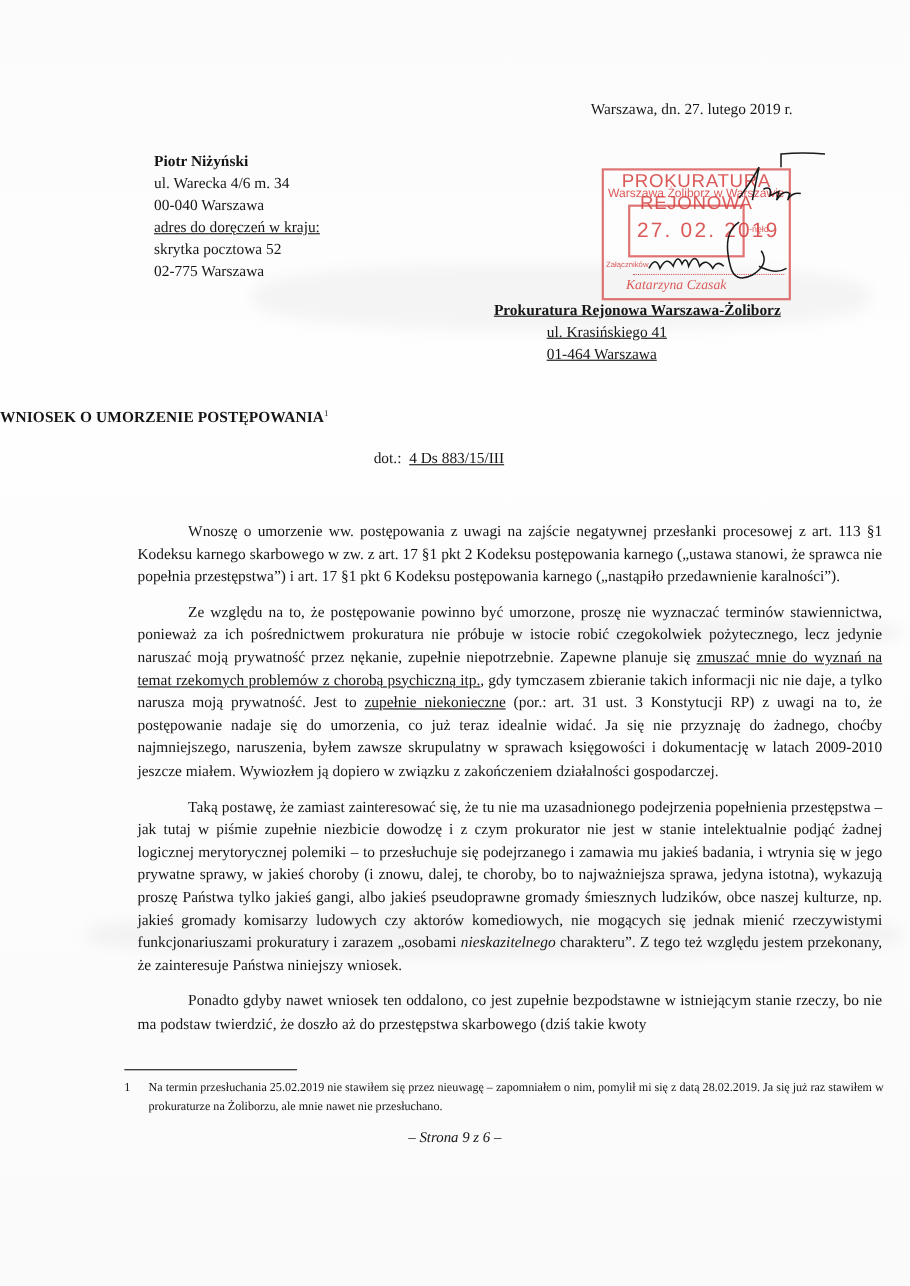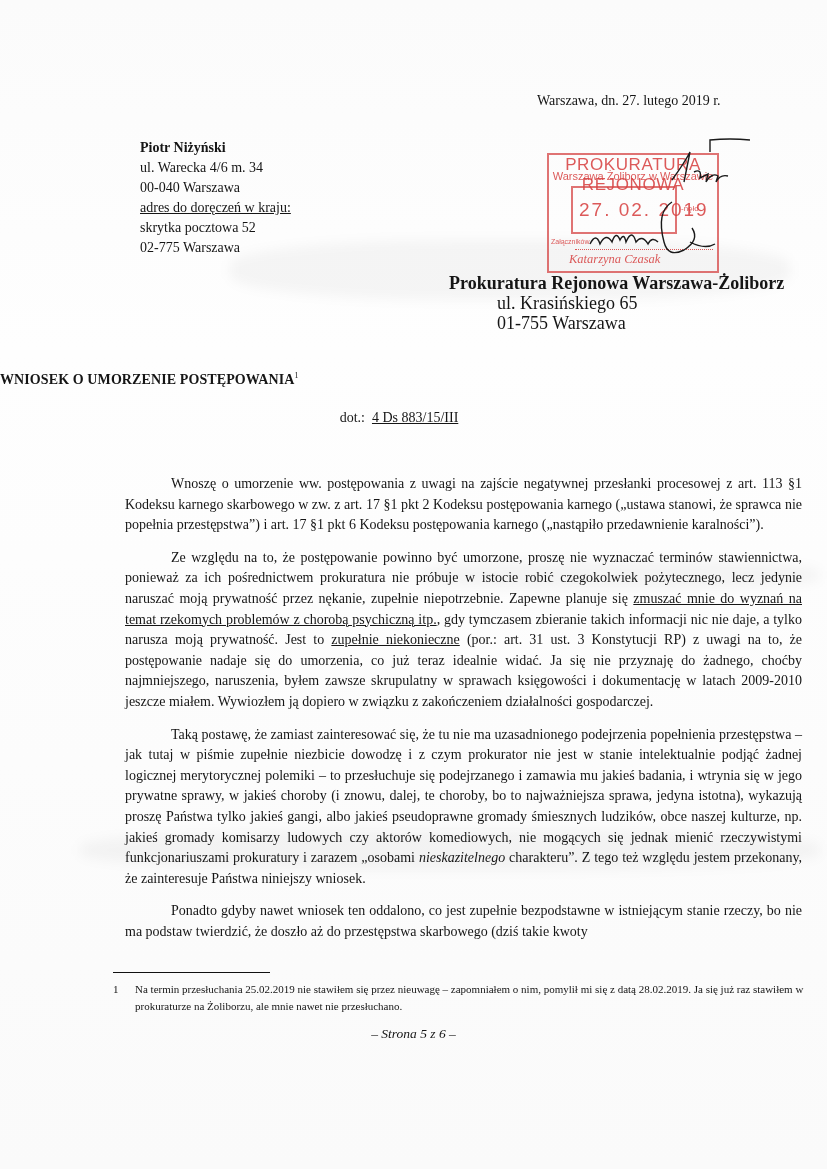--- a/index.html
+++ b/index.html
@@ -26,21 +26,21 @@
   .stamp .l1 { position: absolute; left: 2px; top: 0px; width: 164px; text-align: center; font-size: 17px; letter-spacing: 0.6px; }
   .stamp .l2 { position: absolute; left: 2px; top: 15px; width: 164px; text-align: center; font-size: 11px; }
   .stamp .inner { position: absolute; left: 22px; top: 31px; width: 102px; height: 44px; border: 2px solid rgba(214,70,70,0.75); }
   .stamp .sdate { position: absolute; left: 30px; top: 44px; font-size: 19px; letter-spacing: 2px; }
   .stamp .suffix { position: absolute; left: 132px; top: 49px; font-size: 8px; }
   .stamp .zal { position: absolute; left: 2px; top: 83px; font-size: 7px; }
   .stamp .dots { position: absolute; left: 26px; top: 94px; width: 138px; border-bottom: 1px dotted rgba(214,60,60,0.85); }
   .stamp .person { position: absolute; left: 20px; top: 97px; width: 145px; font-family: "Liberation Serif", serif; font-style: italic; font-size: 12.5px; }
   .sig { position: absolute; left: 560px; top: 132px; width: 190px; height: 140px; pointer-events: none; }
 
-  .recipient { position: absolute; left: 449px; top: 273px; font-size: 18px; line-height: 20px; }
+  .recipient { position: absolute; left: 449px; top: 273px; font-size: 14px; line-height: 20px; text-decoration: underline; }
   .recipient .name { font-weight: bold; }
   .recipient .addr { padding-left: 48px; }
 
   .title { position: absolute; left: 0; top: 371px; width: 827px; font-weight: bold; font-size: 14px; letter-spacing: 0.1px; }
   .title sup { font-size: 8px; font-weight: normal; vertical-align: super; }
   .ref { position: absolute; left: 0; top: 410px; width: 798px; text-align: center; font-size: 14px; }
 
   .body { position: absolute; left: 113px; top: 462px; width: 701px; font-size: 14px; line-height: 20.6px; text-align: justify; }
   .body p { margin: 12px; text-indent: 46px; }
   .body em { font-style: italic; }
@@ -85,22 +85,22 @@
 
   <svg class="sig" viewBox="0 0 190 140">
     <path d="M150 20 L150 8 Q170 6 190 8" fill="none" stroke="#1a1a1a" stroke-width="1.4"></path>
     <path d="M112 48 Q125 30 130 20 L124 50 M134 40 Q142 36 140 46 L148 42 L146 50 Q152 40 158 44 L156 50 Q160 42 168 44" fill="none" stroke="#1a1a1a" stroke-width="1.4"></path>
     <path d="M112 70 Q96 80 104 110 Q108 126 124 118 Q140 108 132 96 M130 110 Q145 118 155 112" fill="none" stroke="#1a1a1a" stroke-width="1.4"></path>
     <path d="M30 112 Q36 100 40 112 Q46 100 52 110 Q56 98 60 108 Q64 100 66 110 Q72 96 76 110 Q82 102 88 112 Q92 104 98 110" fill="none" stroke="#1a1a1a" stroke-width="1.4"></path>
   </svg>
 
   <div class="recipient">
     <div class="name">Prokuratura Rejonowa Warszawa-Żoliborz</div>
-    <div class="addr">ul. Krasińskiego 65</div>
-    <div class="addr">01-755 Warszawa</div>
+    <div class="addr">ul. Krasińskiego 41</div>
+    <div class="addr">01-464 Warszawa</div>
   </div>
 
   <div class="title">
     <span>WNIOSEK O UMORZENIE POSTĘPOWANIA</span><sup>1</sup>
   </div>
 
   <div class="ref">
     <span>dot.:</span>&nbsp;
     <span class="u">4 Ds 883/15/III</span>
   </div>
@@ -111,14 +111,14 @@
     <p><span>Taką postawę, że zamiast zainteresować się, że tu nie ma uzasadnionego podejrzenia popełnienia przestępstwa – jak tutaj w piśmie zupełnie niezbicie dowodzę i z czym prokurator nie jest w stanie intelektualnie podjąć żadnej logicznej merytorycznej polemiki – to przesłuchuje się podejrzanego i zamawia mu jakieś badania, i wtrynia się w jego prywatne sprawy, w jakieś choroby (i znowu, dalej, te choroby, bo to najważniejsza sprawa, jedyna istotna), wykazują proszę Państwa tylko jakieś gangi, albo jakieś pseudoprawne gromady śmiesznych ludzików, obce naszej kulturze, np. jakieś gromady komisarzy ludowych czy aktorów komediowych, nie mogących się jednak mienić rzeczywistymi funkcjonariuszami prokuratury i zarazem „osobami </span><em>nieskazitelnego</em><span> charakteru”. Z tego też względu jestem przekonany, że zainteresuje Państwa niniejszy wniosek.</span></p>
     <p>Ponadto gdyby nawet wniosek ten oddalono, co jest zupełnie bezpodstawne w istniejącym stanie rzeczy, bo nie ma podstaw twierdzić, że doszło aż do przestępstwa skarbowego (dziś takie kwoty</p>
   </div>
 
   <div class="fn-rule"></div>
   <div class="footnote">
     <span class="num">1</span>
     <div class="txt">Na termin przesłuchania 25.02.2019 nie stawiłem się przez nieuwagę – zapomniałem o nim, pomylił mi się z datą 28.02.2019. Ja się już raz stawiłem w prokuraturze na Żoliborzu, ale mnie nawet nie przesłuchano.</div>
   </div>
 
-  <div class="page-num">– Strona 5 z 6 –</div>
+  <div class="page-num">– Strona 9 z 6 –</div>
 </div>
 
 </body></html>

